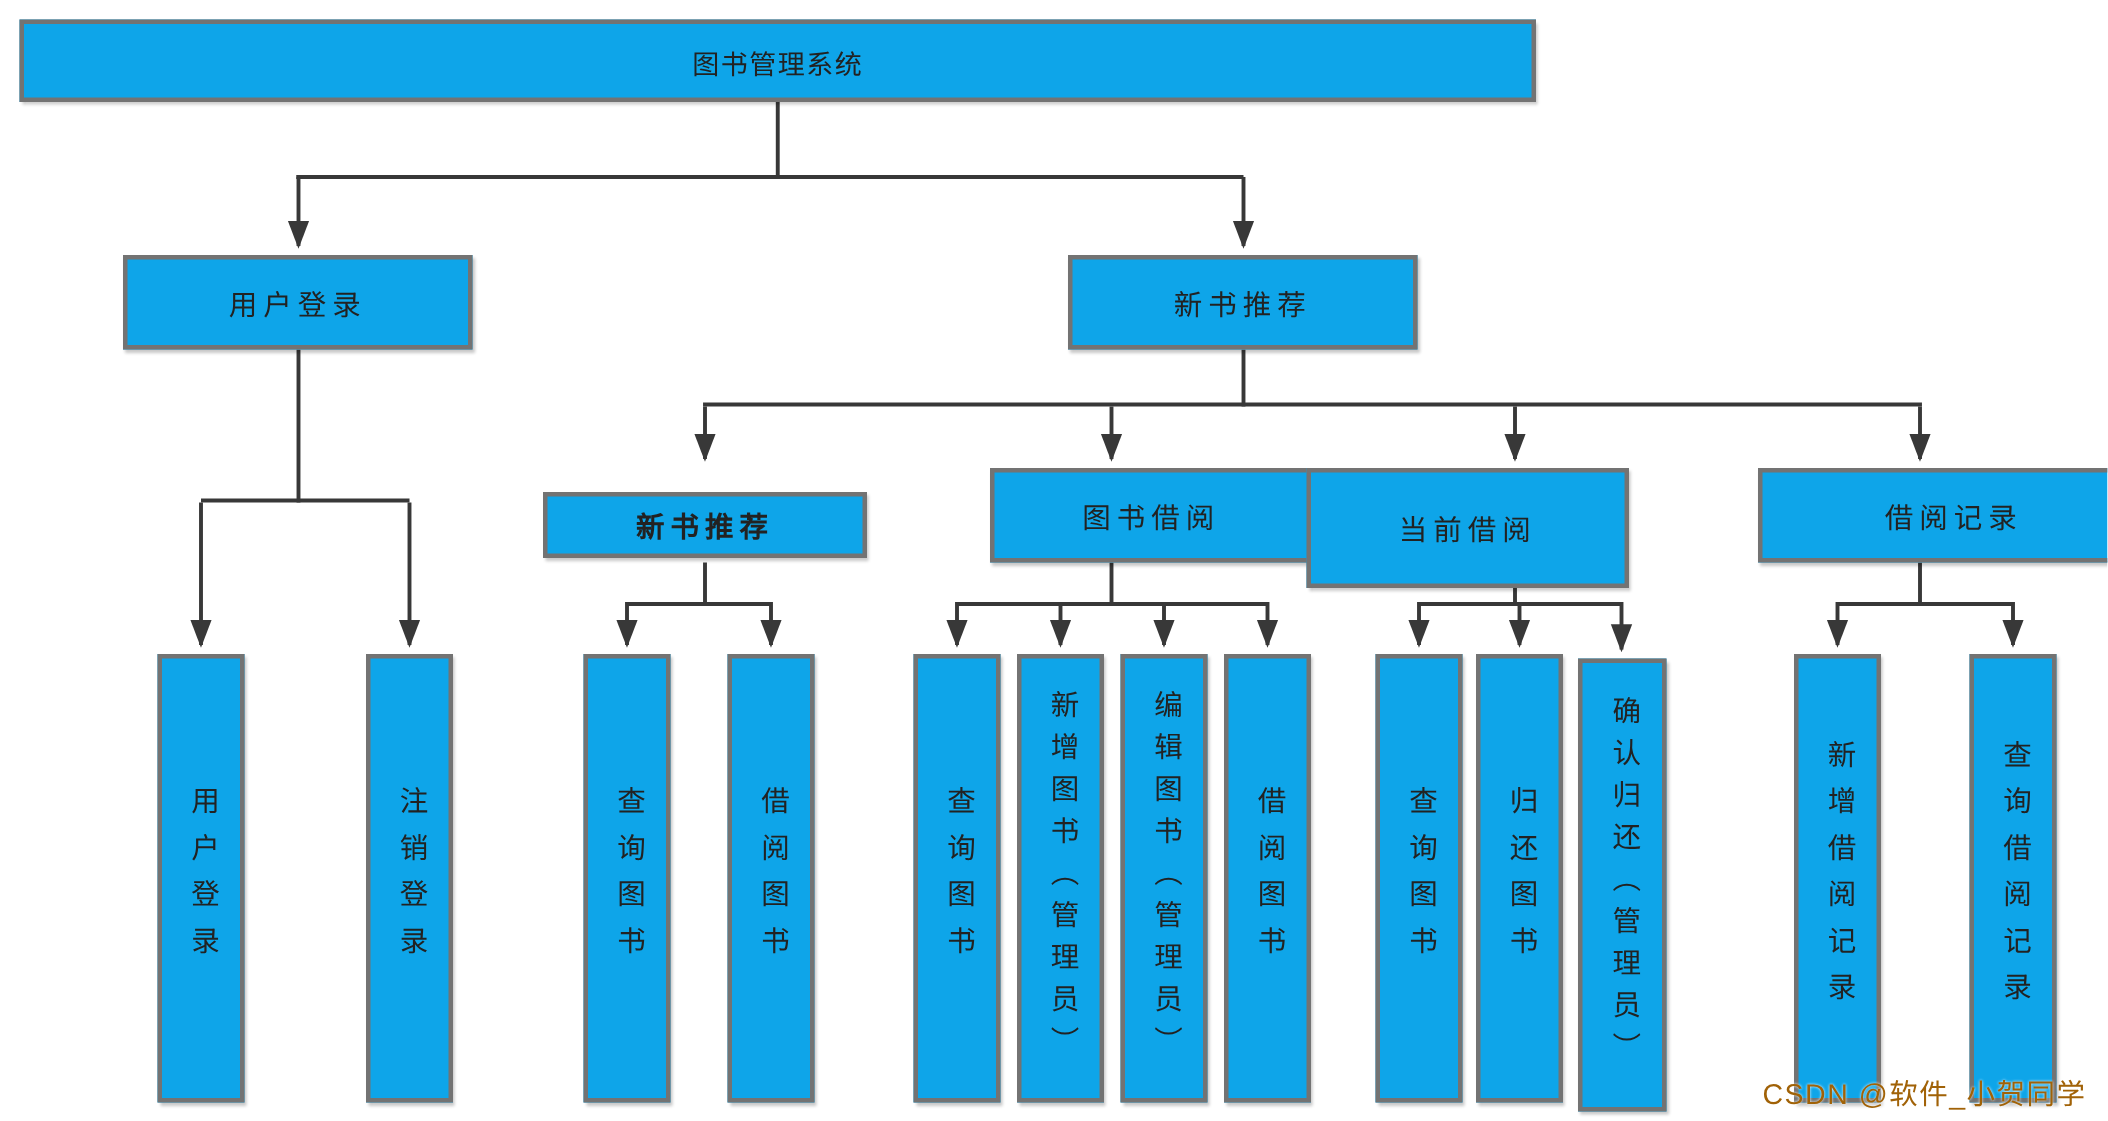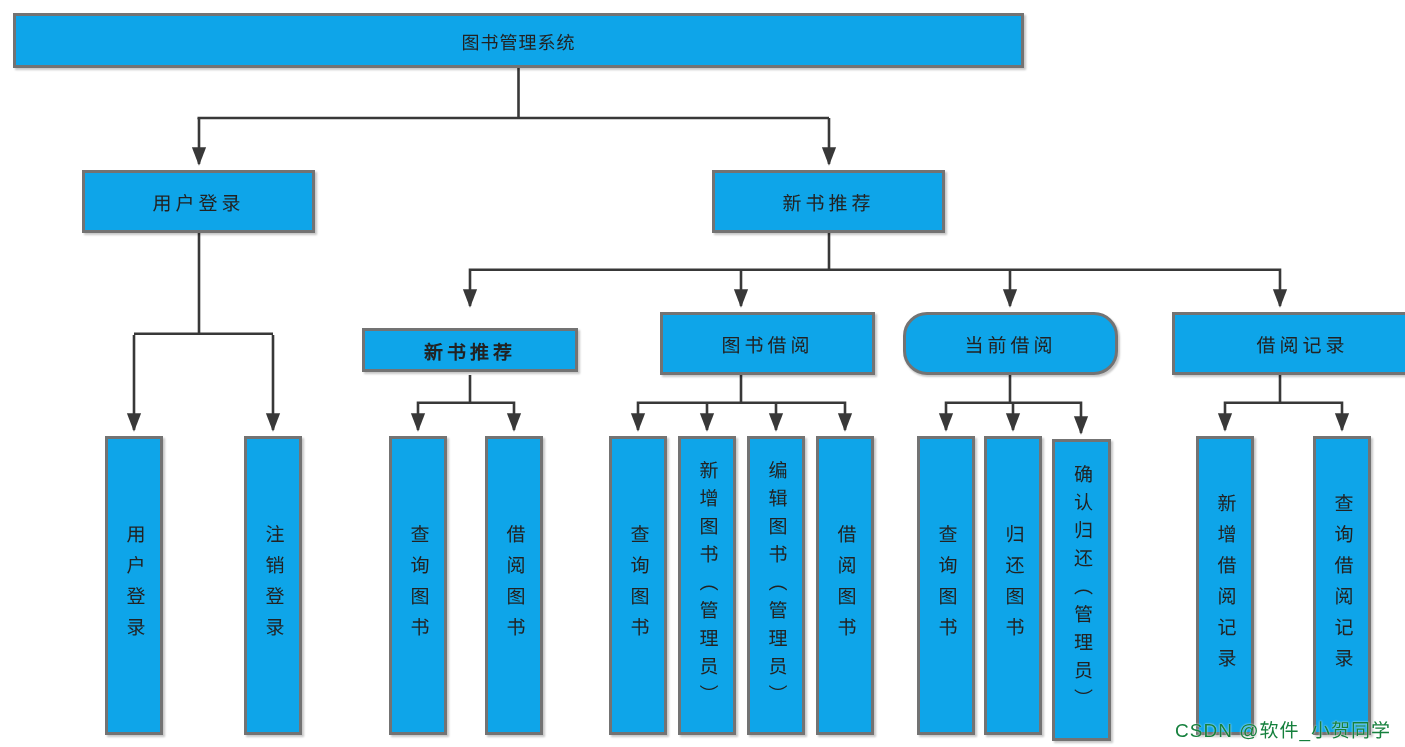--- a/index.html
+++ b/index.html
@@ -52,21 +52,21 @@
     text-orientation: mixed;
     font-size: 19px;
     letter-spacing: 12px;
     line-height: 1;
   }
   .watermark {
     position: absolute;
     right: 14px;
     bottom: 5px;
     font-size: 19px;
-    color: #15803d;
+    color: #a16207;
     letter-spacing: 1px;
     text-shadow: 0 0 2px #ffffff;
     white-space: nowrap;
     text-align: center;
   }
 </style>
 </head>
 <body>
 
 <div class="stage">
@@ -119,21 +119,21 @@
     <path class="wire" d="M1342 404 V430" marker-end="url(#arrow)"></path>
   </svg>
 
   <div class="box rootbox" style="left:13px; top:13px; width:1011px; height:55px;">图书管理系统</div>
 
   <div class="box hbox" style="left:82px; top:170px; width:233px; height:63px;">用户登录</div>
   <div class="box hbox" style="left:712px; top:170px; width:233px; height:63px;">新书推荐</div>
 
   <div class="box hbox" style="left:362px; top:328px; width:216px; height:44px;font-weight:bold;">新书推荐</div>
   <div class="box hbox" style="left:633px; top:312px; width:215px; height:63px;margin-left:27px;">图书借阅</div>
-  <div class="box hbox" style="left:903px; top:312px; width:215px; height:63px;border-radius:24px;">当前借阅</div>
+  <div class="box hbox" style="left:871px; top:312px; width:215px; height:80px;">当前借阅</div>
   <div class="box hbox" style="left:1172px; top:312px; width:261px; height:63px;">借阅记录</div>
 
   <div class="box vbox" style="left:105px; top:436px; width:58px; height:299px;">用户登录</div>
   <div class="box vbox" style="left:244px; top:436px; width:58px; height:299px;">注销登录</div>
 
   <div class="box vbox" style="left:389px; top:436px; width:58px; height:299px;">查询图书</div>
   <div class="box vbox" style="left:485px; top:436px; width:58px; height:299px;">借阅图书</div>
 
   <div class="box vbox" style="left:609px; top:436px; width:58px; height:299px;">查询图书</div>
   <div class="box vbox" style="left:678px; top:436px; width:58px; height:299px; letter-spacing:9px;">新增图书（管理员）</div>

